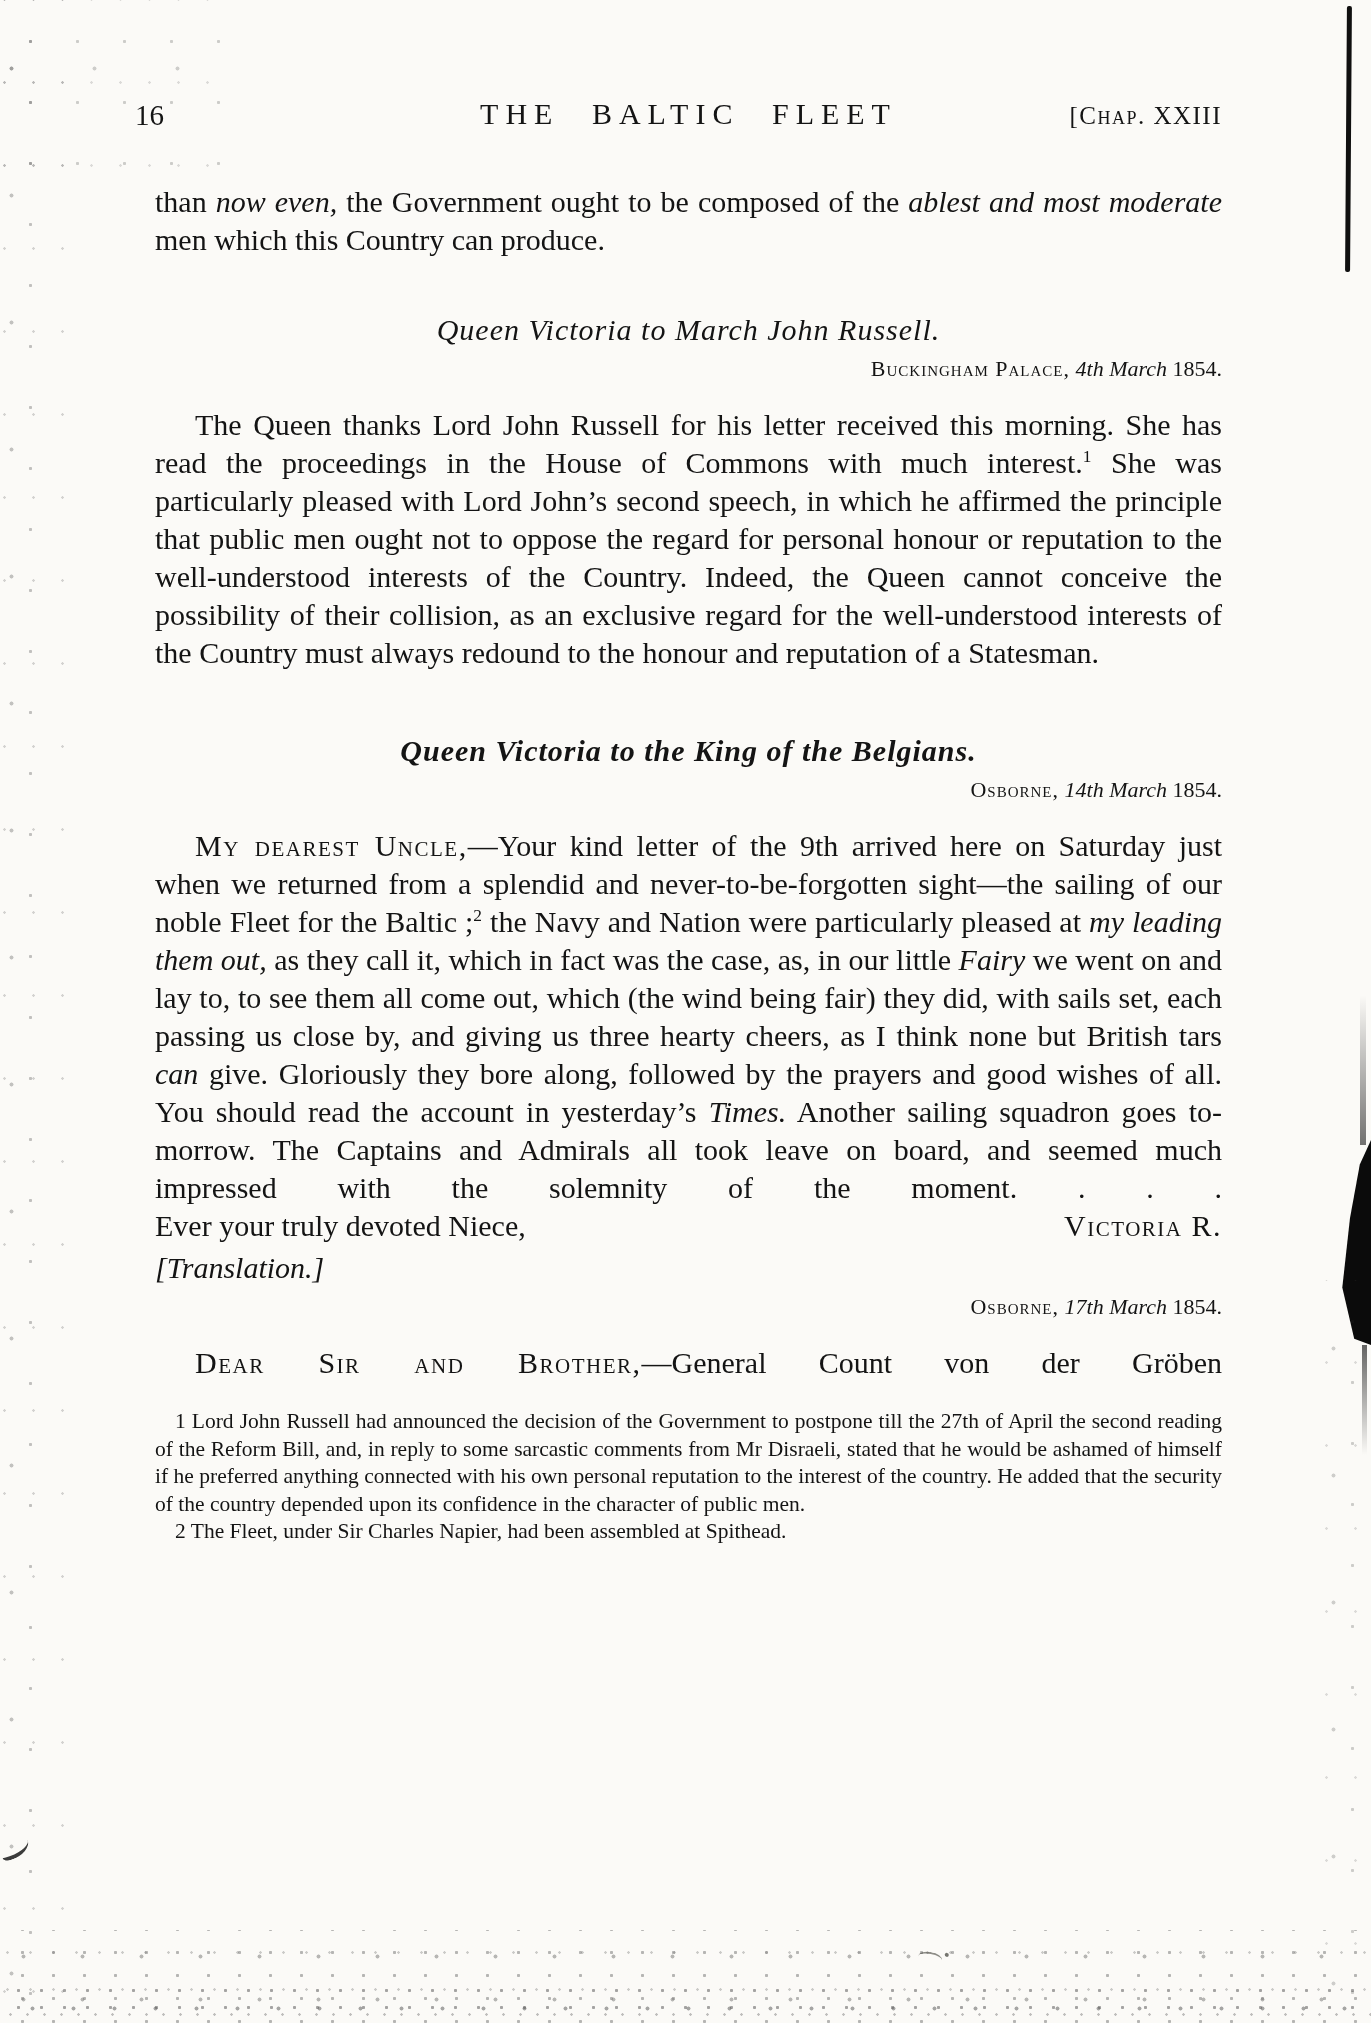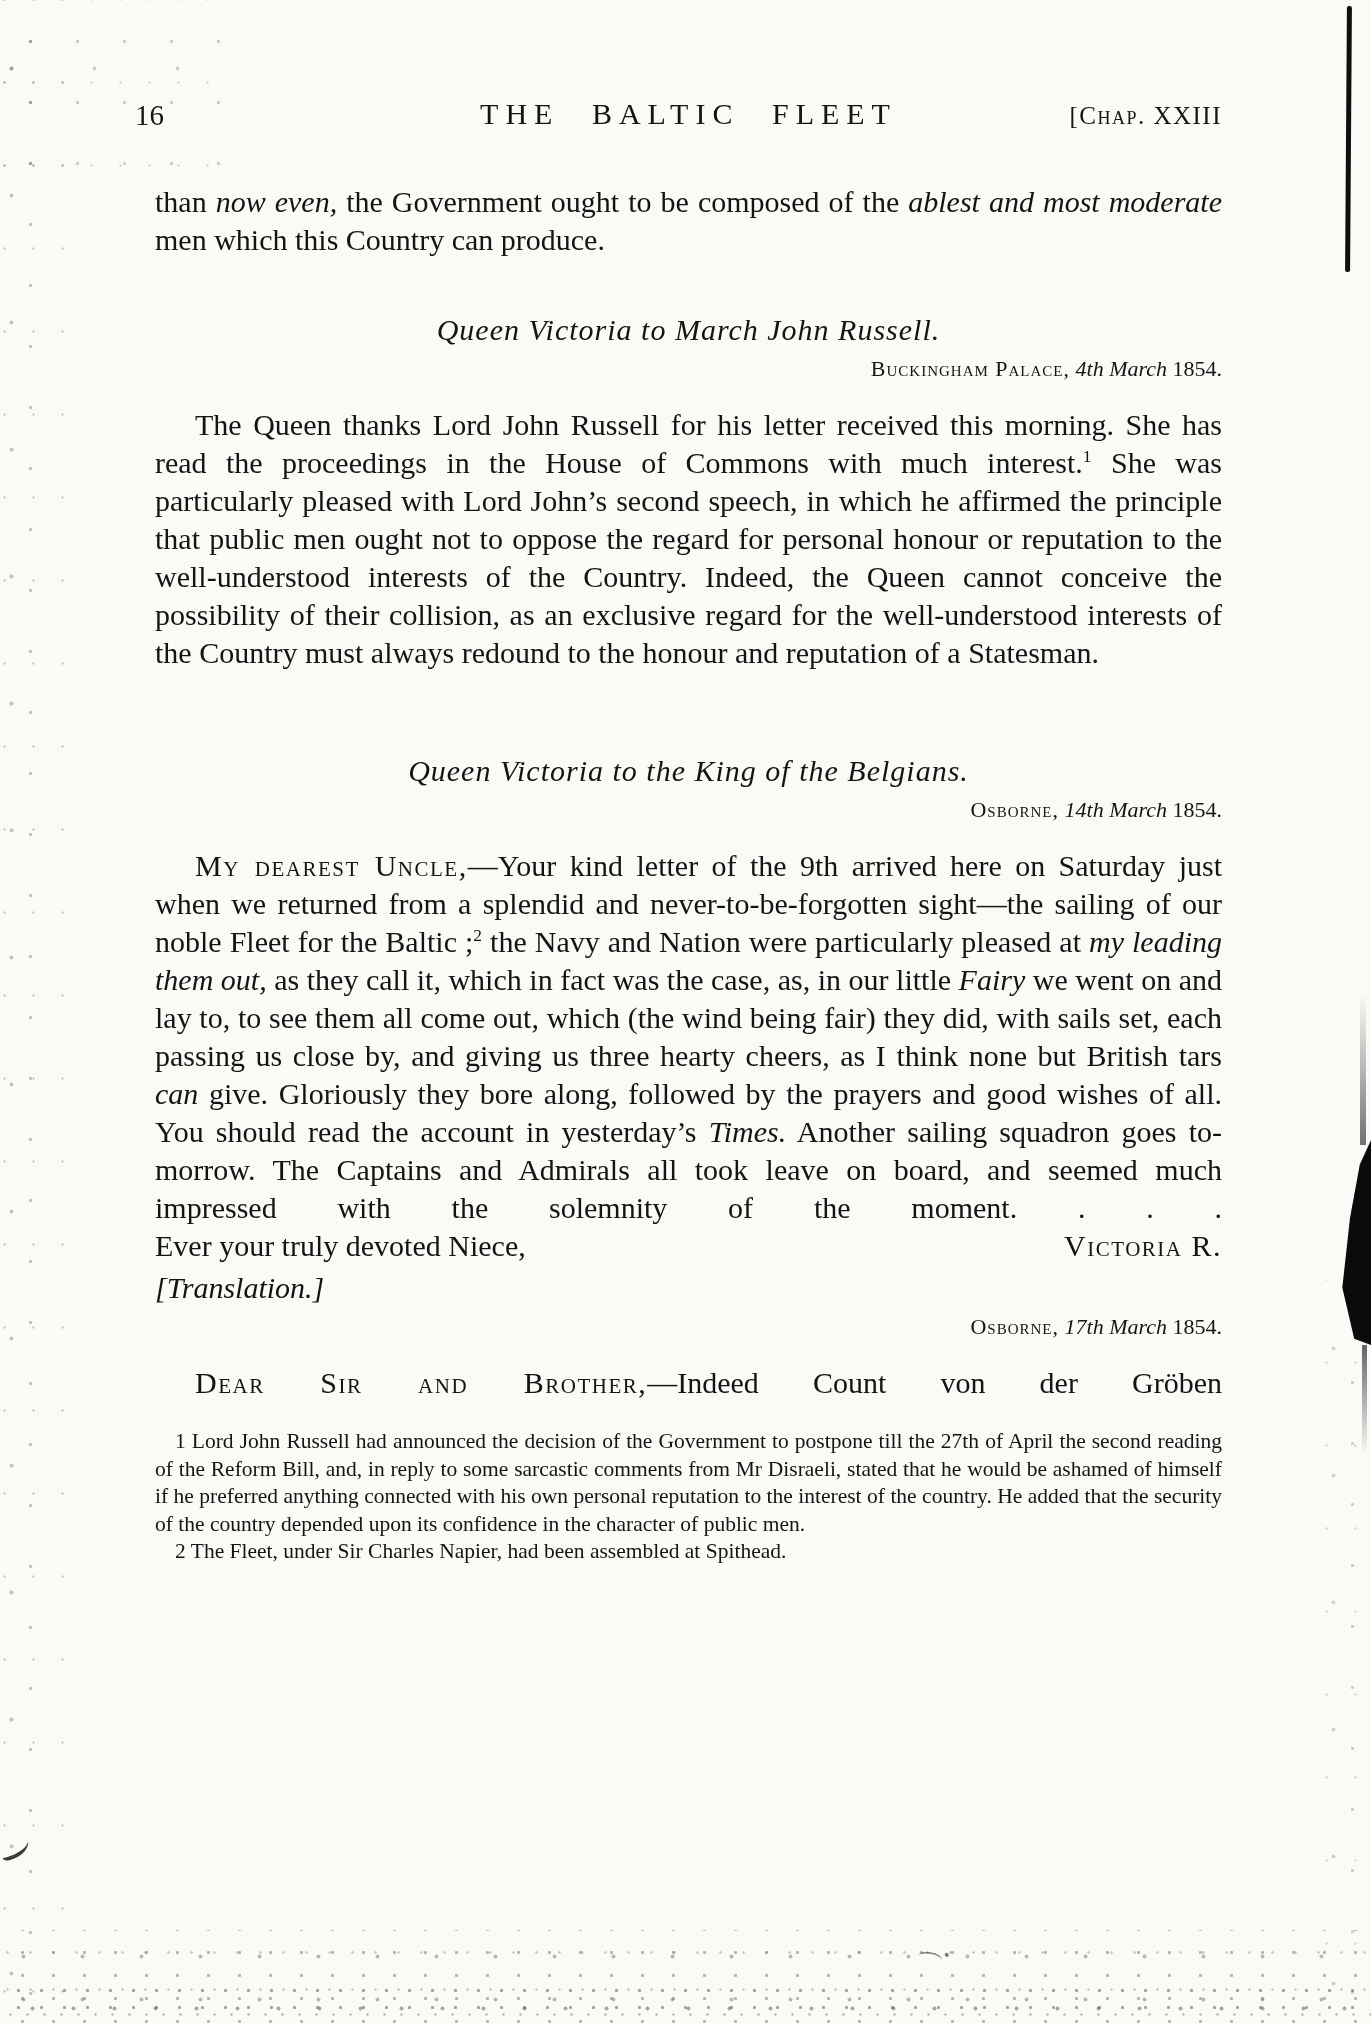--- a/index.html
+++ b/index.html
@@ -21,21 +21,21 @@
     font-variant:small-caps;letter-spacing:2.5px;white-space:nowrap;}
 
   
   .body{font-size:30px;line-height:38px;text-align:justify;margin:0;
     text-rendering:optimizeLegibility;}
   .intro{margin-top:38px;text-indent:0;}
   .letter{margin-top:24px;text-indent:40px;}
   .fill-last{text-align-last:justify;}
   .letter-heading{margin:52px 0 0;font-size:30px;line-height:38px;font-style:italic;
     font-weight:normal;text-align:center;letter-spacing:1px;}
-  .h2-extra{margin-top:80px;}
+  .h2-extra{margin-top:60px;font-weight:bold;}
   .dateline{margin-top:6px;text-align:right;font-size:22px;line-height:27px;white-space:nowrap;}
   .dateline .place{font-variant:small-caps;letter-spacing:1px;}
   .sc{font-variant:small-caps;letter-spacing:1.5px;}
   sup{font-size:0.58em;vertical-align:super;line-height:0;}
   .closing{display:flex;justify-content:space-between;align-items:baseline;
     font-size:30px;line-height:38px;}
   .translation{margin-top:4px;font-size:30px;line-height:38px;font-style:italic;text-align:left;}
 
   
   .footnotes{margin-top:26px;}
@@ -102,21 +102,21 @@
     <p class="body letter fill-last"><span class="sc">My dearest Uncle,</span><span>—Your kind letter of the 9th arrived here on Saturday just when we returned from a splendid and never-to-be-forgotten sight—the sailing of our noble Fleet for the Baltic ;</span><sup>2</sup><span> the Navy and Nation were particularly pleased at </span><i>my leading them out,</i><span> as they call it, which in fact was the case, as, in our little </span><i>Fairy</i><span> we went on and lay to, to see them all come out, which (the wind being fair) they did, with sails set, each passing us close by, and giving us three hearty cheers, as I think none but British tars </span><i>can</i><span> give. Gloriously they bore along, followed by the prayers and good wishes of all.  You should read the account in yesterday’s </span><i>Times.</i><span> Another sailing squadron goes to-morrow.  The Captains and Admirals all took leave on board, and seemed much impressed with the solemnity of the moment.&nbsp;.&nbsp;.&nbsp;.</span></p>
     <div class="closing">
       <span>Ever your truly devoted Niece,</span>
       <span class="sc">Victoria R.</span>
     </div>
 
     <div class="translation">[Translation.]</div>
     <div class="dateline"><span class="place">Osborne,</span>
       <i>17th March</i>
       <span>1854.</span></div>
-    <p class="body letter fill-last"><span class="sc">Dear Sir and Brother,</span><span>—Indeed Count von der Gröben</span></p>
+    <p class="body letter fill-last"><span class="sc">Dear Sir and Brother,</span><span>—General Count von der Gröben</span></p>
 
     <div class="footnotes">
       <p class="footnote"><span>1</span>
         <span>Lord John Russell had announced the decision of the Government to postpone till the 27th of April the second reading of the Reform Bill, and, in reply to some sarcastic comments from Mr Disraeli, stated that he would be ashamed of himself if he preferred anything connected with his own personal reputation to the interest of the country.  He added that the security of the country depended upon its confidence in the character of public men.</span></p>
       <p class="footnote"><span>2</span>
         <span>The Fleet, under Sir Charles Napier, had been assembled at Spithead.</span></p>
     </div>
 
   </div>
 

